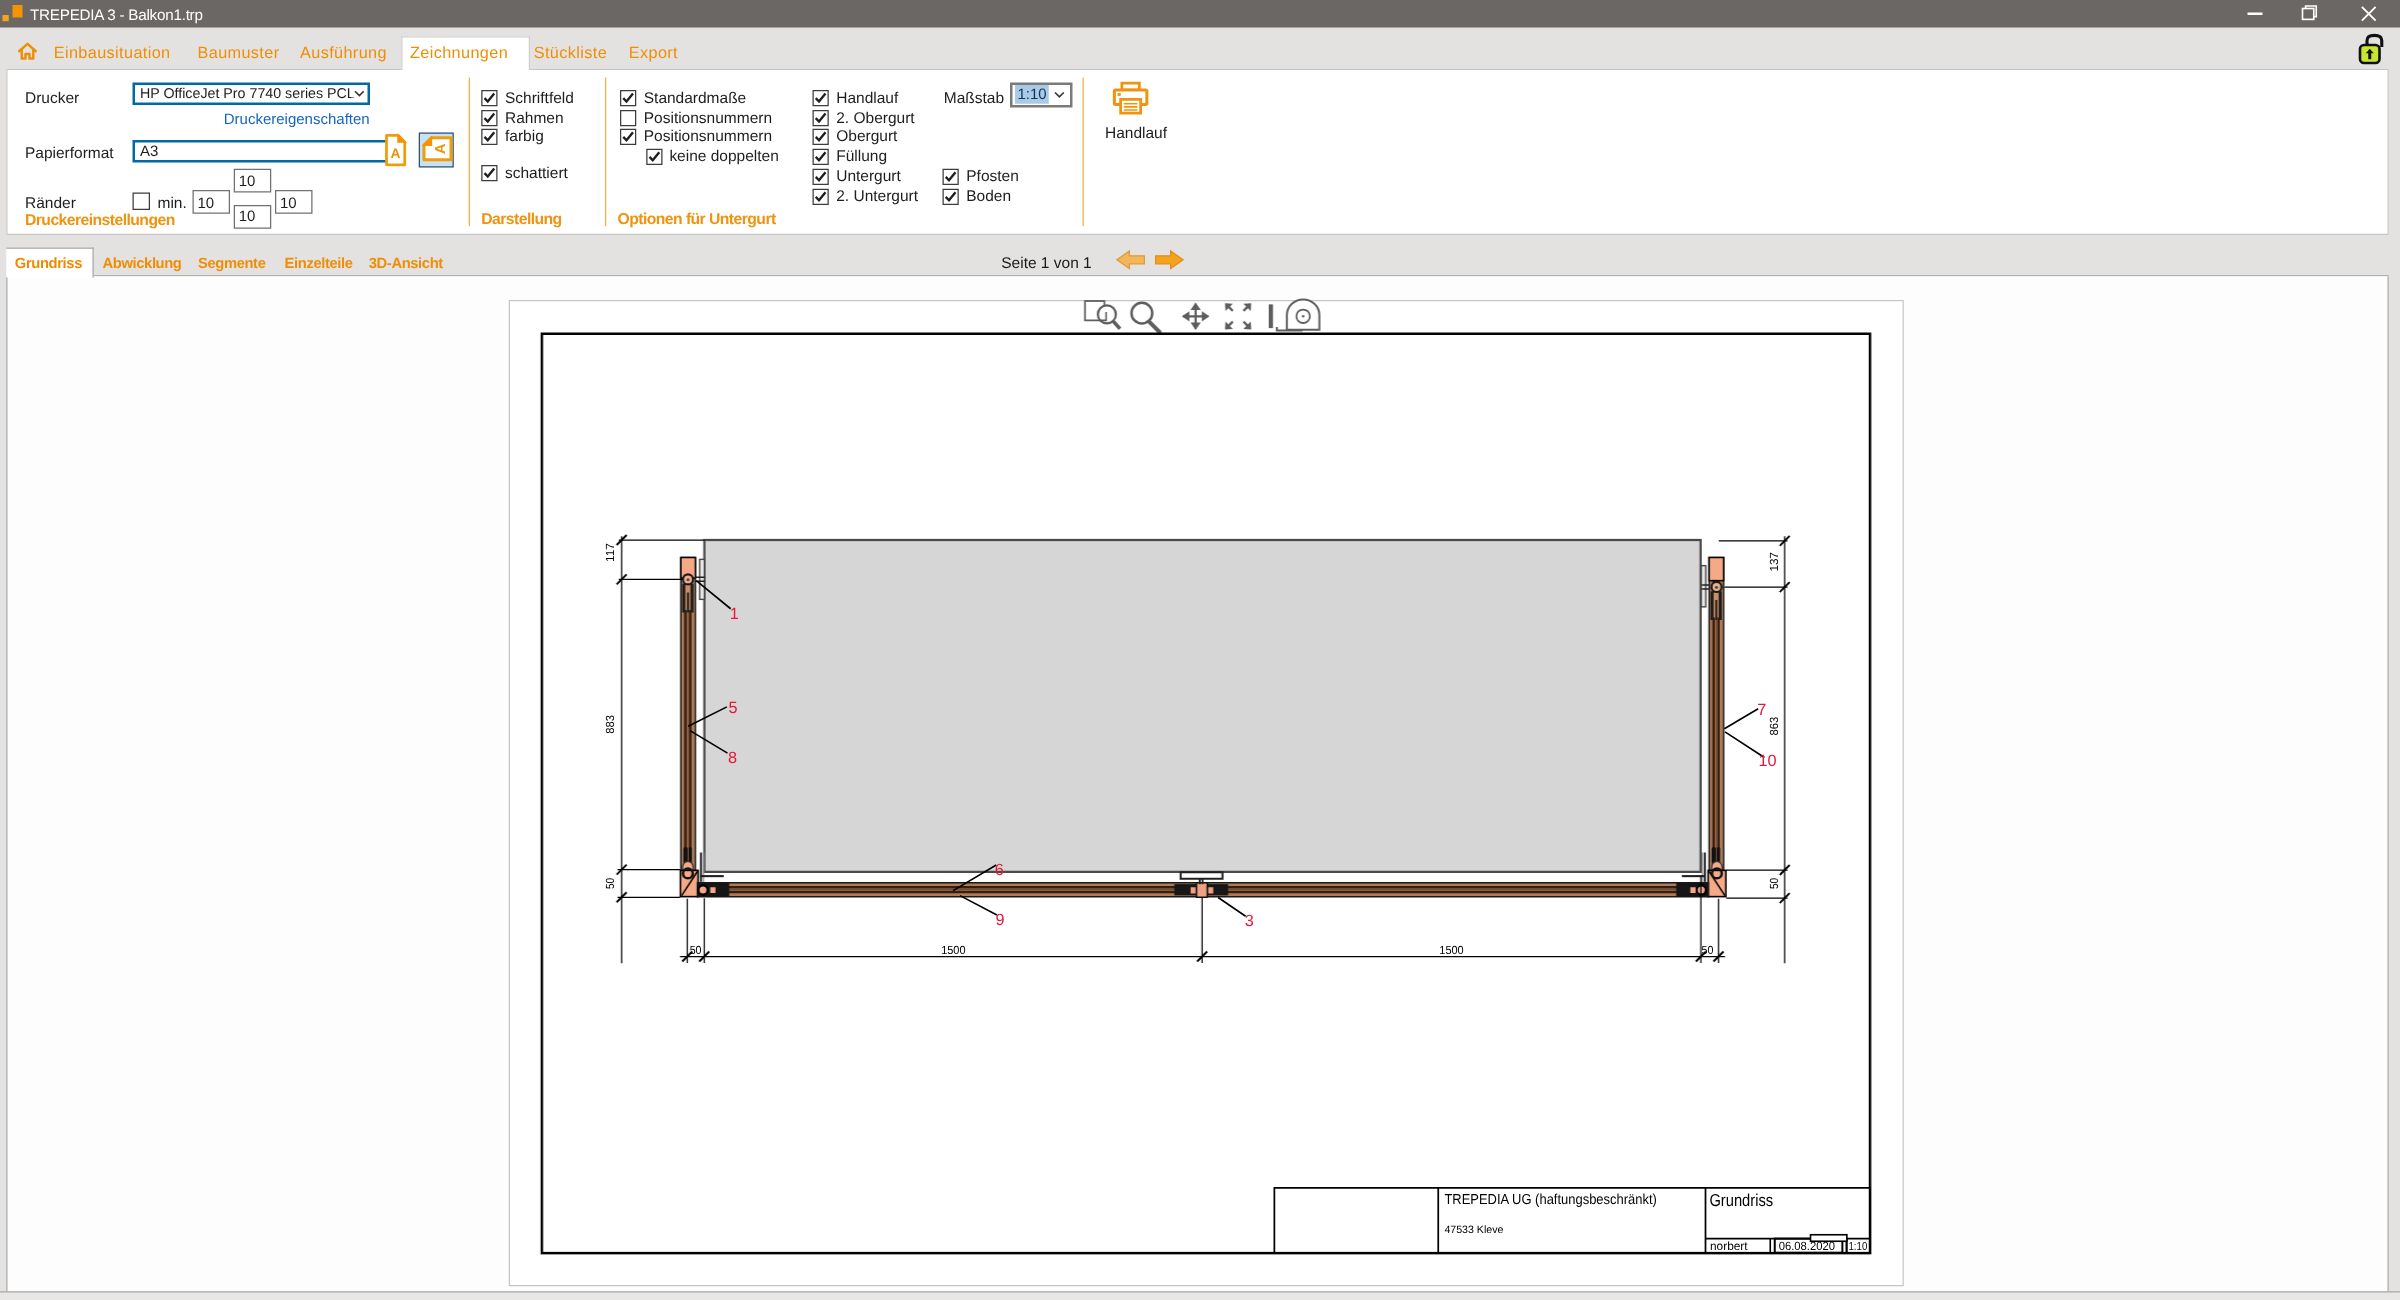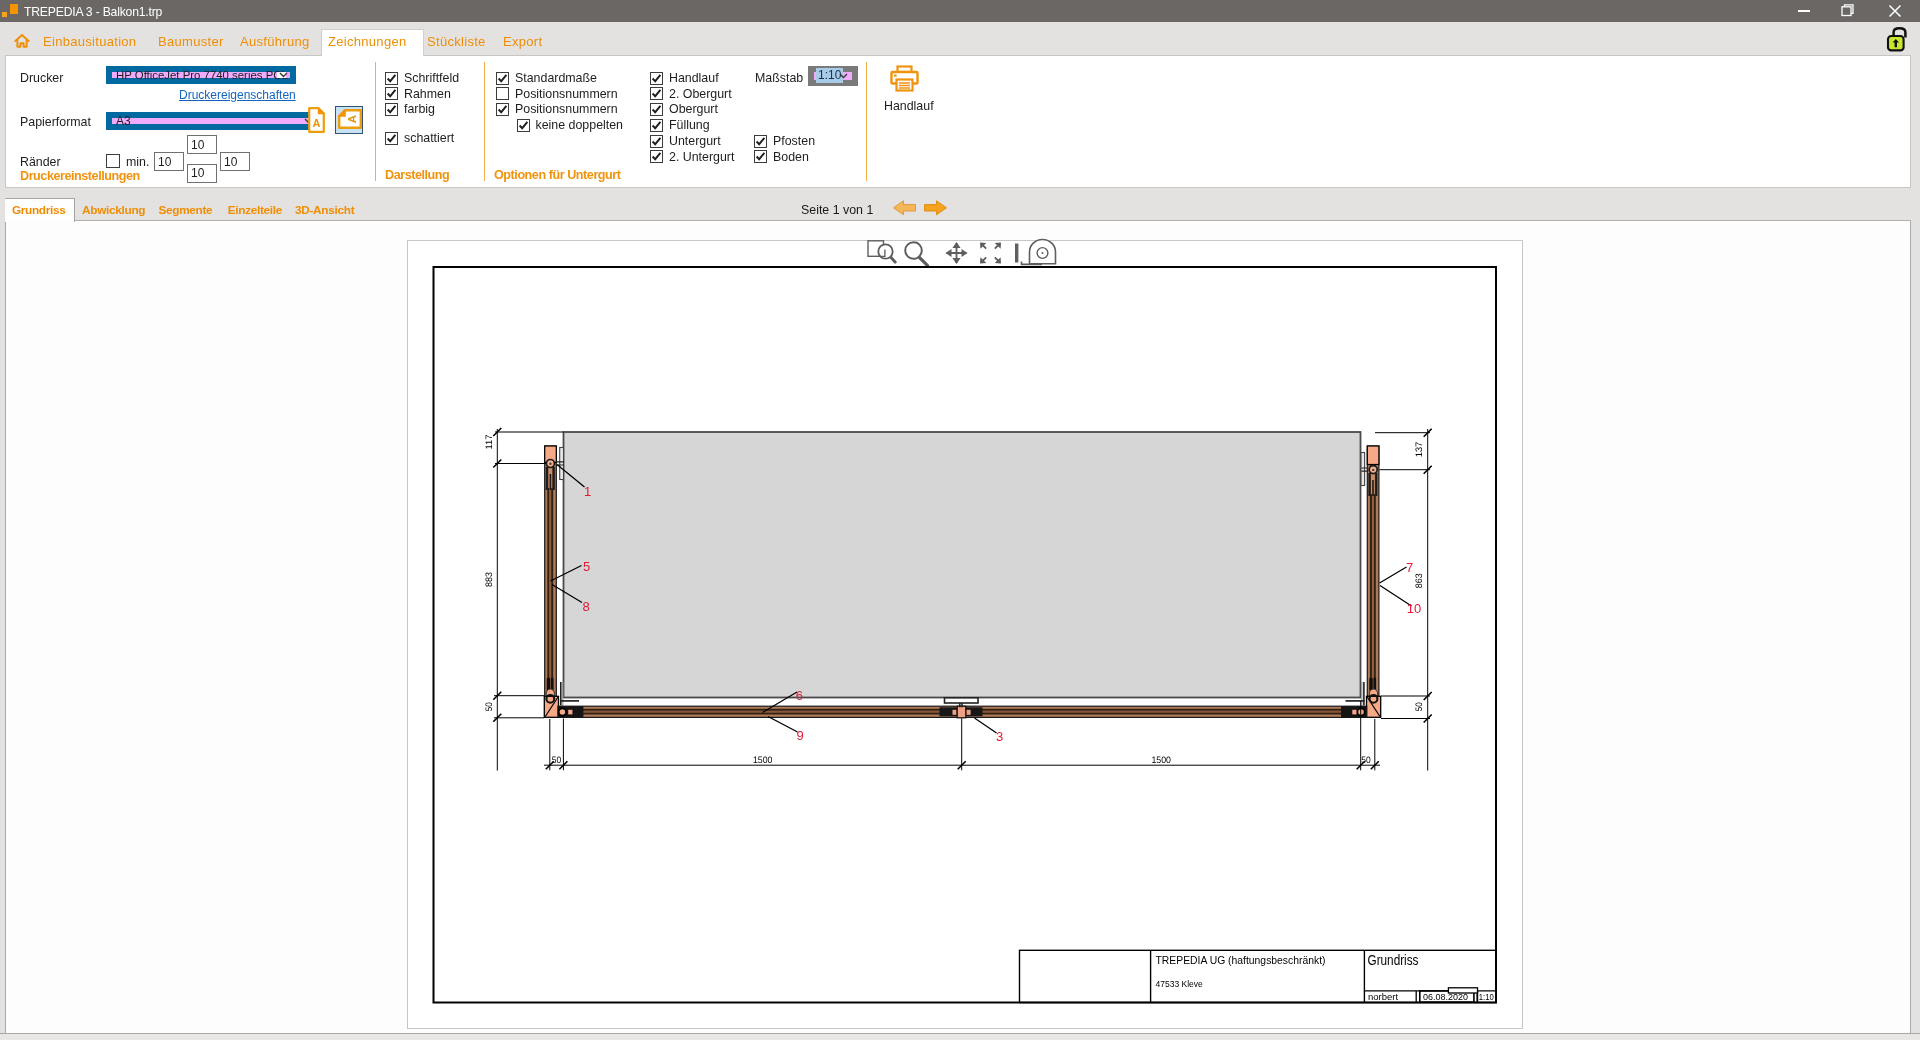--- a/index.html
+++ b/index.html
@@ -1,20 +1,20 @@
 <!DOCTYPE html>
 <html><head><meta charset="utf-8">
 <style>
 *{margin:0;padding:0;box-sizing:border-box}
 html,body{width:1920px;height:1040px;overflow:hidden;background:#E4E2E0;font-family:"Liberation Sans",sans-serif;-webkit-font-smoothing:antialiased}
 .abs{position:absolute}
 .lbl{position:absolute;font-size:12.4px;color:#1e1e1e;white-space:nowrap}
-.cb{position:absolute;display:flex;align-items:center;height:14px;font-size:12.4px;color:#1e1e1e;white-space:nowrap}
+.cb{position:absolute;display:flex;align-items:flex-end;height:14px;font-size:12.4px;color:#1e1e1e;white-space:nowrap}
 .cb .bx{width:13px;height:13px;border:1px solid #3c3c3c;background:#fff;margin-right:6px;display:inline-flex;align-items:center;justify-content:center;flex:none}
-.sel{position:absolute;background:#f0abfc;border:6px solid #0369a1;font-size:12px;color:#1e1e1e;display:flex;align-items:center;padding:0 4px;white-space:nowrap}
+.sel{position:absolute;background:#ffffff;border:2px solid #0369a1;font-size:12px;color:#1e1e1e;display:flex;align-items:center;padding:0 4px;white-space:nowrap}
 .chev{position:absolute;right:4px;top:50%;margin-top:-3px;width:9px;height:6px}
 .inp{position:absolute;background:#fff;border:1px solid #707070;font-size:12px;color:#1e1e1e;display:flex;align-items:center;padding:0 3px}
 .gl{position:absolute;font-size:12.6px;letter-spacing:-.45px;font-weight:700;color:#F0930F;white-space:nowrap}
 .vdiv{position:absolute;width:1.3px;background:#F3AE49;top:62px;height:119px}
 .rtab{position:absolute;top:33.5px;font-size:13px;letter-spacing:.3px;font-weight:400;color:#EF8E06;white-space:nowrap}
 .dtab{position:absolute;top:202.5px;font-size:11.8px;letter-spacing:-.3px;font-weight:700;color:#EF8E06;white-space:nowrap}
 svg{position:absolute;overflow:visible}
 </style></head>
 <body>
 
@@ -49,21 +49,21 @@
 <path d="M11.8 15 L15 18.6 H13 V23.3 H10.6 V18.6 H8.6 Z" fill="#111"></path>
 </svg>
 
 <div class="abs" style="left:5px;top:54.5px;width:1906px;height:133.5px;background:#fff;border:1px solid #C8C6C4"></div>
 <div class="lbl" style="left:20px;top:71px">Drucker</div>
 <div class="sel" style="left:106px;top:66px;width:190px;height:18px;font-size:11.4px">HP OfficeJet Pro 7740 series PCL<span class="chev" style="background:#fff;padding-left:2px">
       <svg width="9" height="6" viewBox="0 0 9 6">
         <path d="M1 1 L4.5 4.5 L8 1" fill="none" stroke="#3A3A3A" stroke-width="1.4"></path>
       </svg>
     </span></div>
-<div class="abs" style="left:179px;top:87.5px;font-size:12px;color:#1565C0;text-decoration:underline">Druckereigenschaften</div>
+<div class="abs" style="left:179px;top:87.5px;font-size:12px;color:#1565C0;">Druckereigenschaften</div>
 <div class="lbl" style="left:20px;top:115px">Papierformat</div>
 <div class="sel" style="left:106px;top:112px;width:217px;height:17.5px">A3<span class="chev">
       <svg width="9" height="6" viewBox="0 0 9 6">
         <path d="M1 1 L4.5 4.5 L8 1" fill="none" stroke="#3A3A3A" stroke-width="1.4"></path>
       </svg>
     </span></div>
 <svg style="left:308px;top:107px" width="17" height="26" viewBox="0 0 17 26">
 <path d="M1.2 1.2 H10.5 L15.8 6.5 V24.8 H1.2 Z" fill="#fff" stroke="#EE9D0C" stroke-width="2.2" stroke-linejoin="round"></path>
 <path d="M10.5 1.2 L15.8 6.5 H10.5 Z" fill="#F59300" stroke="#F59300" stroke-width="1.4"></path>
 <text x="8.4" y="19.5" font-size="11" font-weight="700" fill="#E89608" text-anchor="middle">A</text>

